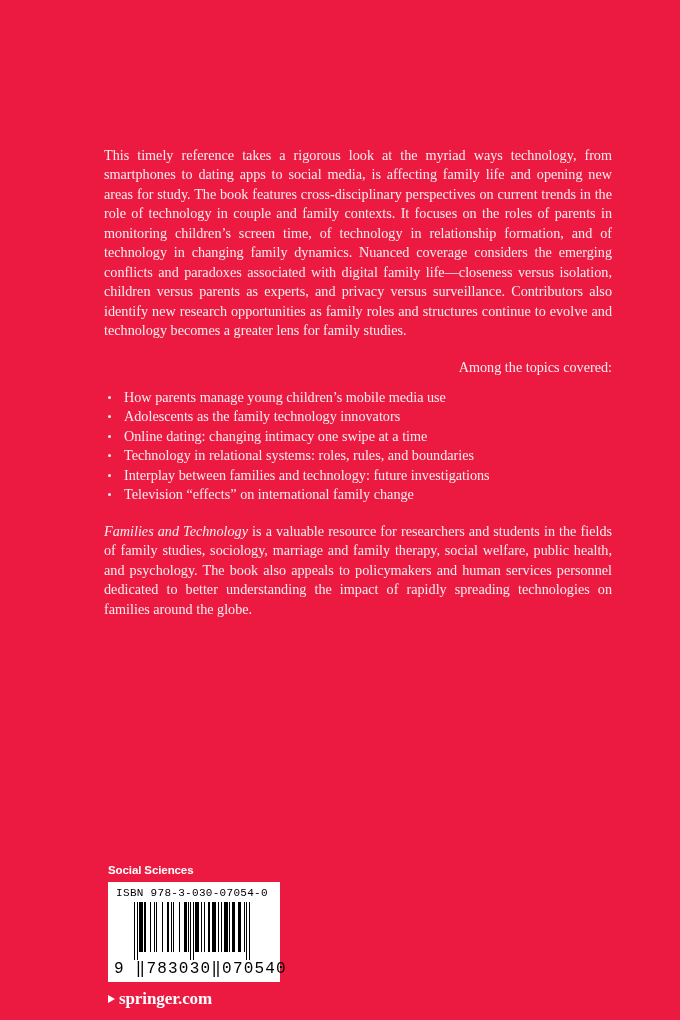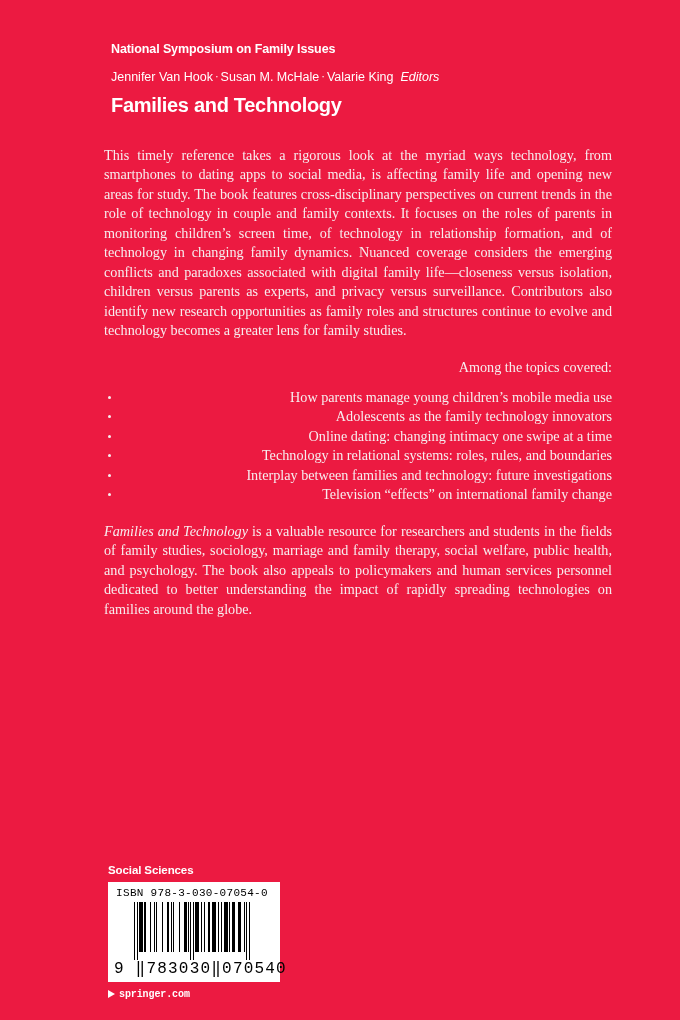--- a/index.html
+++ b/index.html
@@ -86,21 +86,21 @@
 
   ul.topics {
     list-style: none;
     margin: 11px 0 0 0;
     padding: 0;
   }
   ul.topics li {
     position: relative;
     padding-left: 20px;
     line-height: 19.5px;
-    text-align: right;
+    text-align: left;
   }
   ul.topics li .bullet {
     position: absolute;
     left: 4px;
     top: 8px;
     width: 3px;
     height: 3px;
     background: #F7EDEF;
     border-radius: 50%;
     display: block;
@@ -166,49 +166,40 @@
     line-height: 1.1;
     margin-top: 1px;
     white-space: nowrap;
   }
 
   .springer-logo {
     display: flex;
     align-items: center;
     gap: 4px;
     margin-top: 7px;
-    font-family: Liberation Mono, monospace;
+    font-family: Liberation Serif, serif;
     font-weight: bold;
-    font-size: 10px;
+    font-size: 17px;
     color: #FFFFFF;
     letter-spacing: -0.1px;
   }
   .springer-logo .tri {
     width: 0;
     height: 0;
     border-left: 7px solid #FFFFFF;
     border-top: 4.5px solid transparent;
     border-bottom: 4.5px solid transparent;
     display: block;
   }
 </style>
 </head>
 <body>
 
 <div class="cover">
 
-  <div class="header">
-    <div class="series-title">National Symposium on Family Issues</div>
-
-    <div class="editors-line">
-      <span>Jennifer Van Hook</span><span class="sep">·</span><span>Susan M. McHale</span><span class="sep">·</span><span>Valarie King</span><span class="editors-word">Editors</span>
-    </div>
-
-    <h1 class="book-title">Families and Technology</h1>
-  </div>
 
   <div class="body-copy">
 
     <p class="para">This timely reference takes a rigorous look at the myriad ways technology, from smartphones to dating apps to social media, is affecting family life and opening new areas for study. The book features cross-disciplinary perspectives on current trends in the role of technology in couple and family contexts. It focuses on the roles of parents in monitoring children’s screen time, of technology in relationship formation, and of technology in changing family dynamics. Nuanced coverage considers the emerging conflicts and paradoxes associated with digital family life—closeness versus isolation, children versus parents as experts, and privacy versus surveillance. Contributors also identify new research opportunities as family roles and structures continue to evolve and technology becomes a greater lens for family studies.</p>
 
     <p class="lead-in">Among the topics covered:</p>
 
     <ul class="topics">
       <li>
         <span class="bullet"></span>

